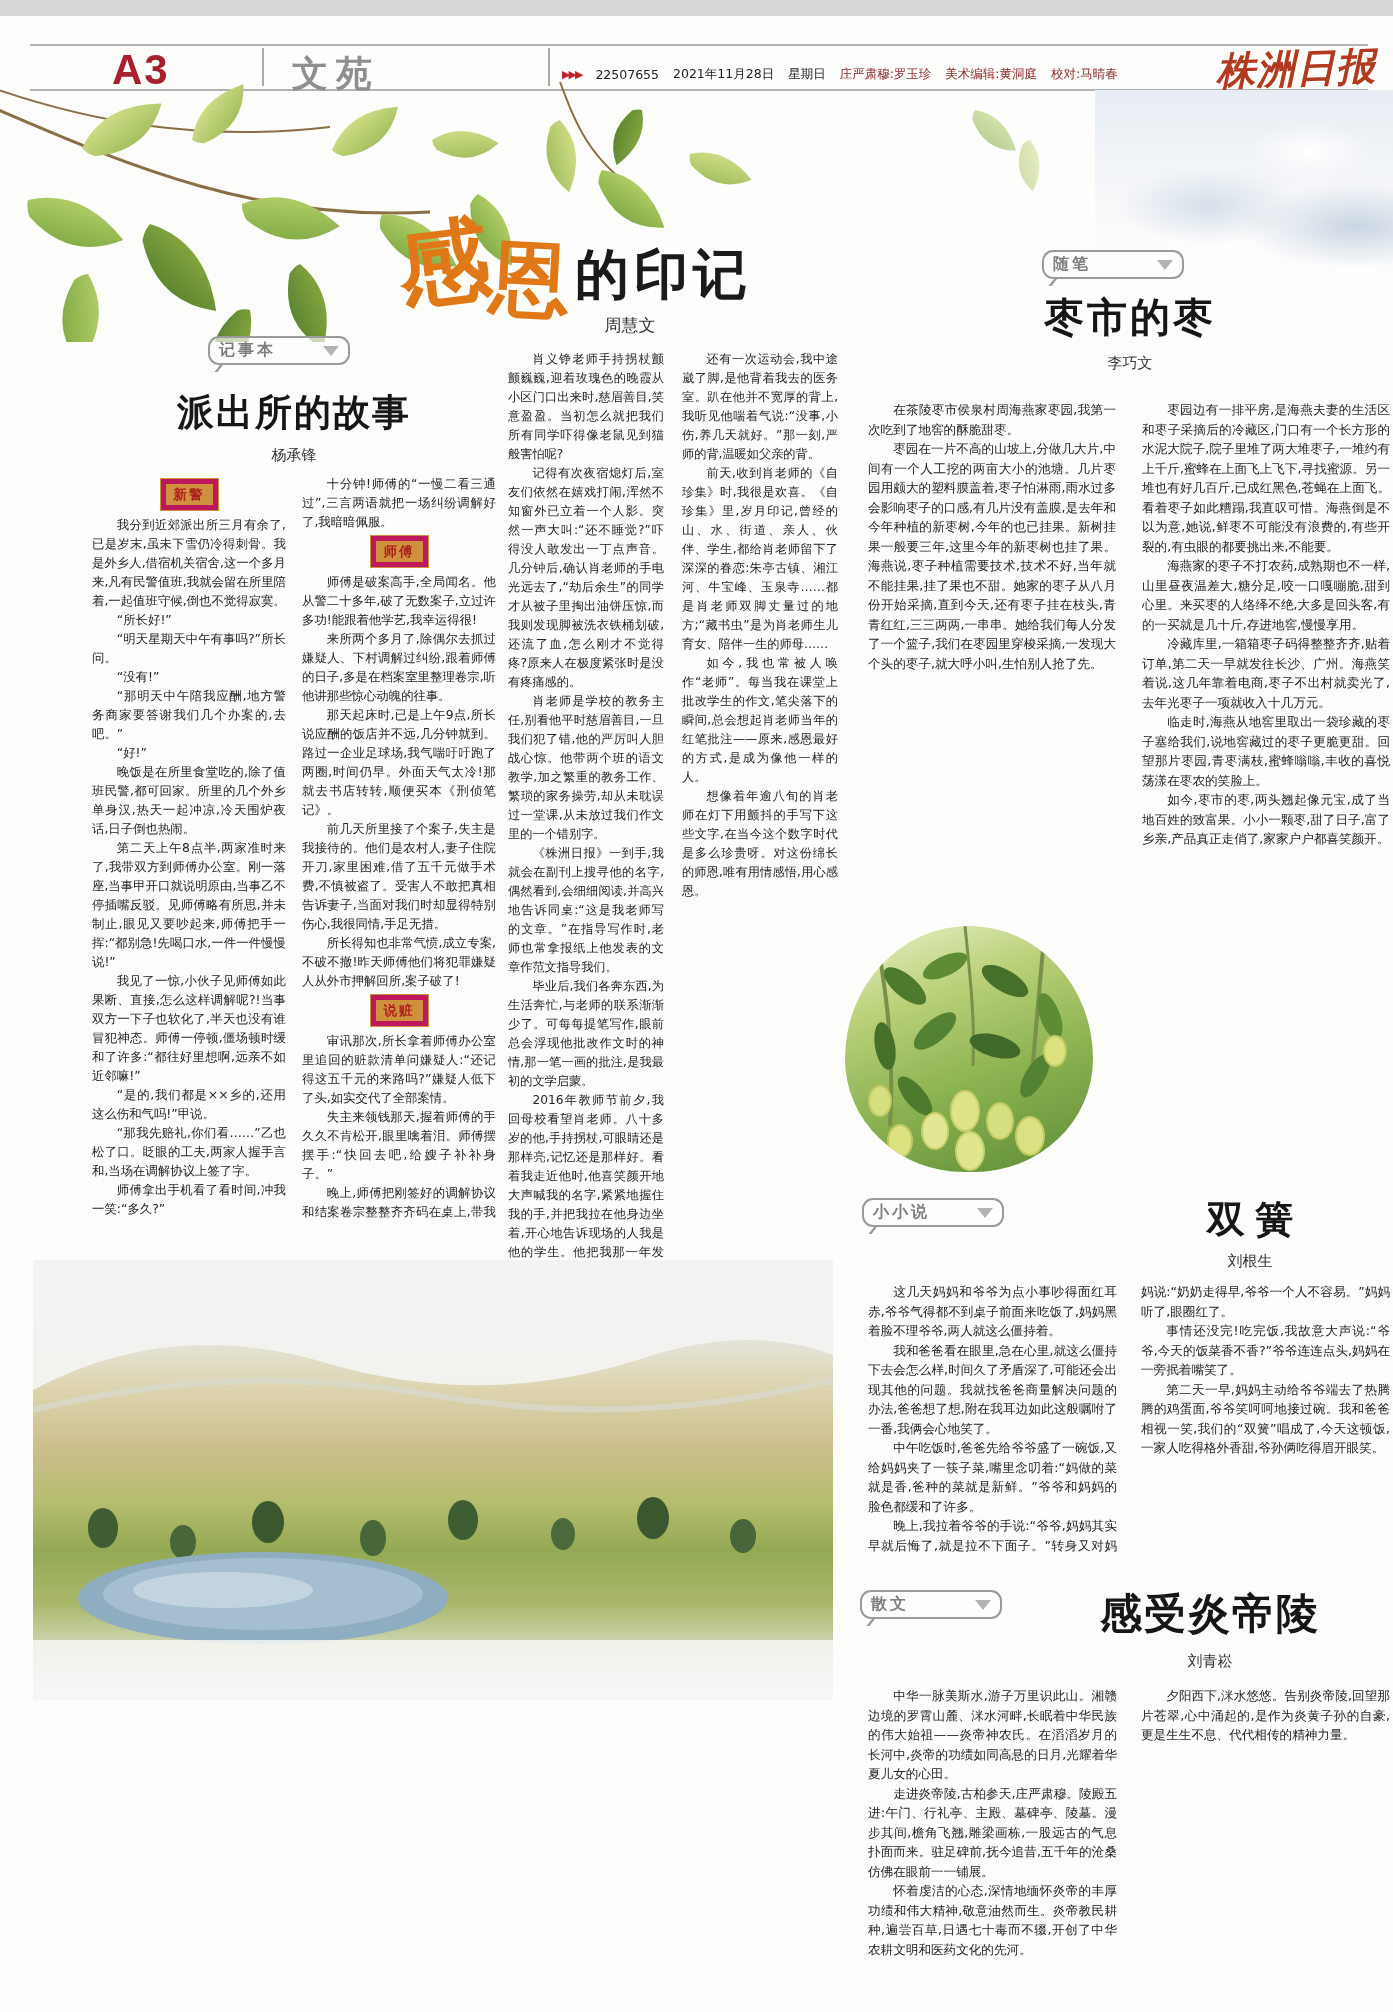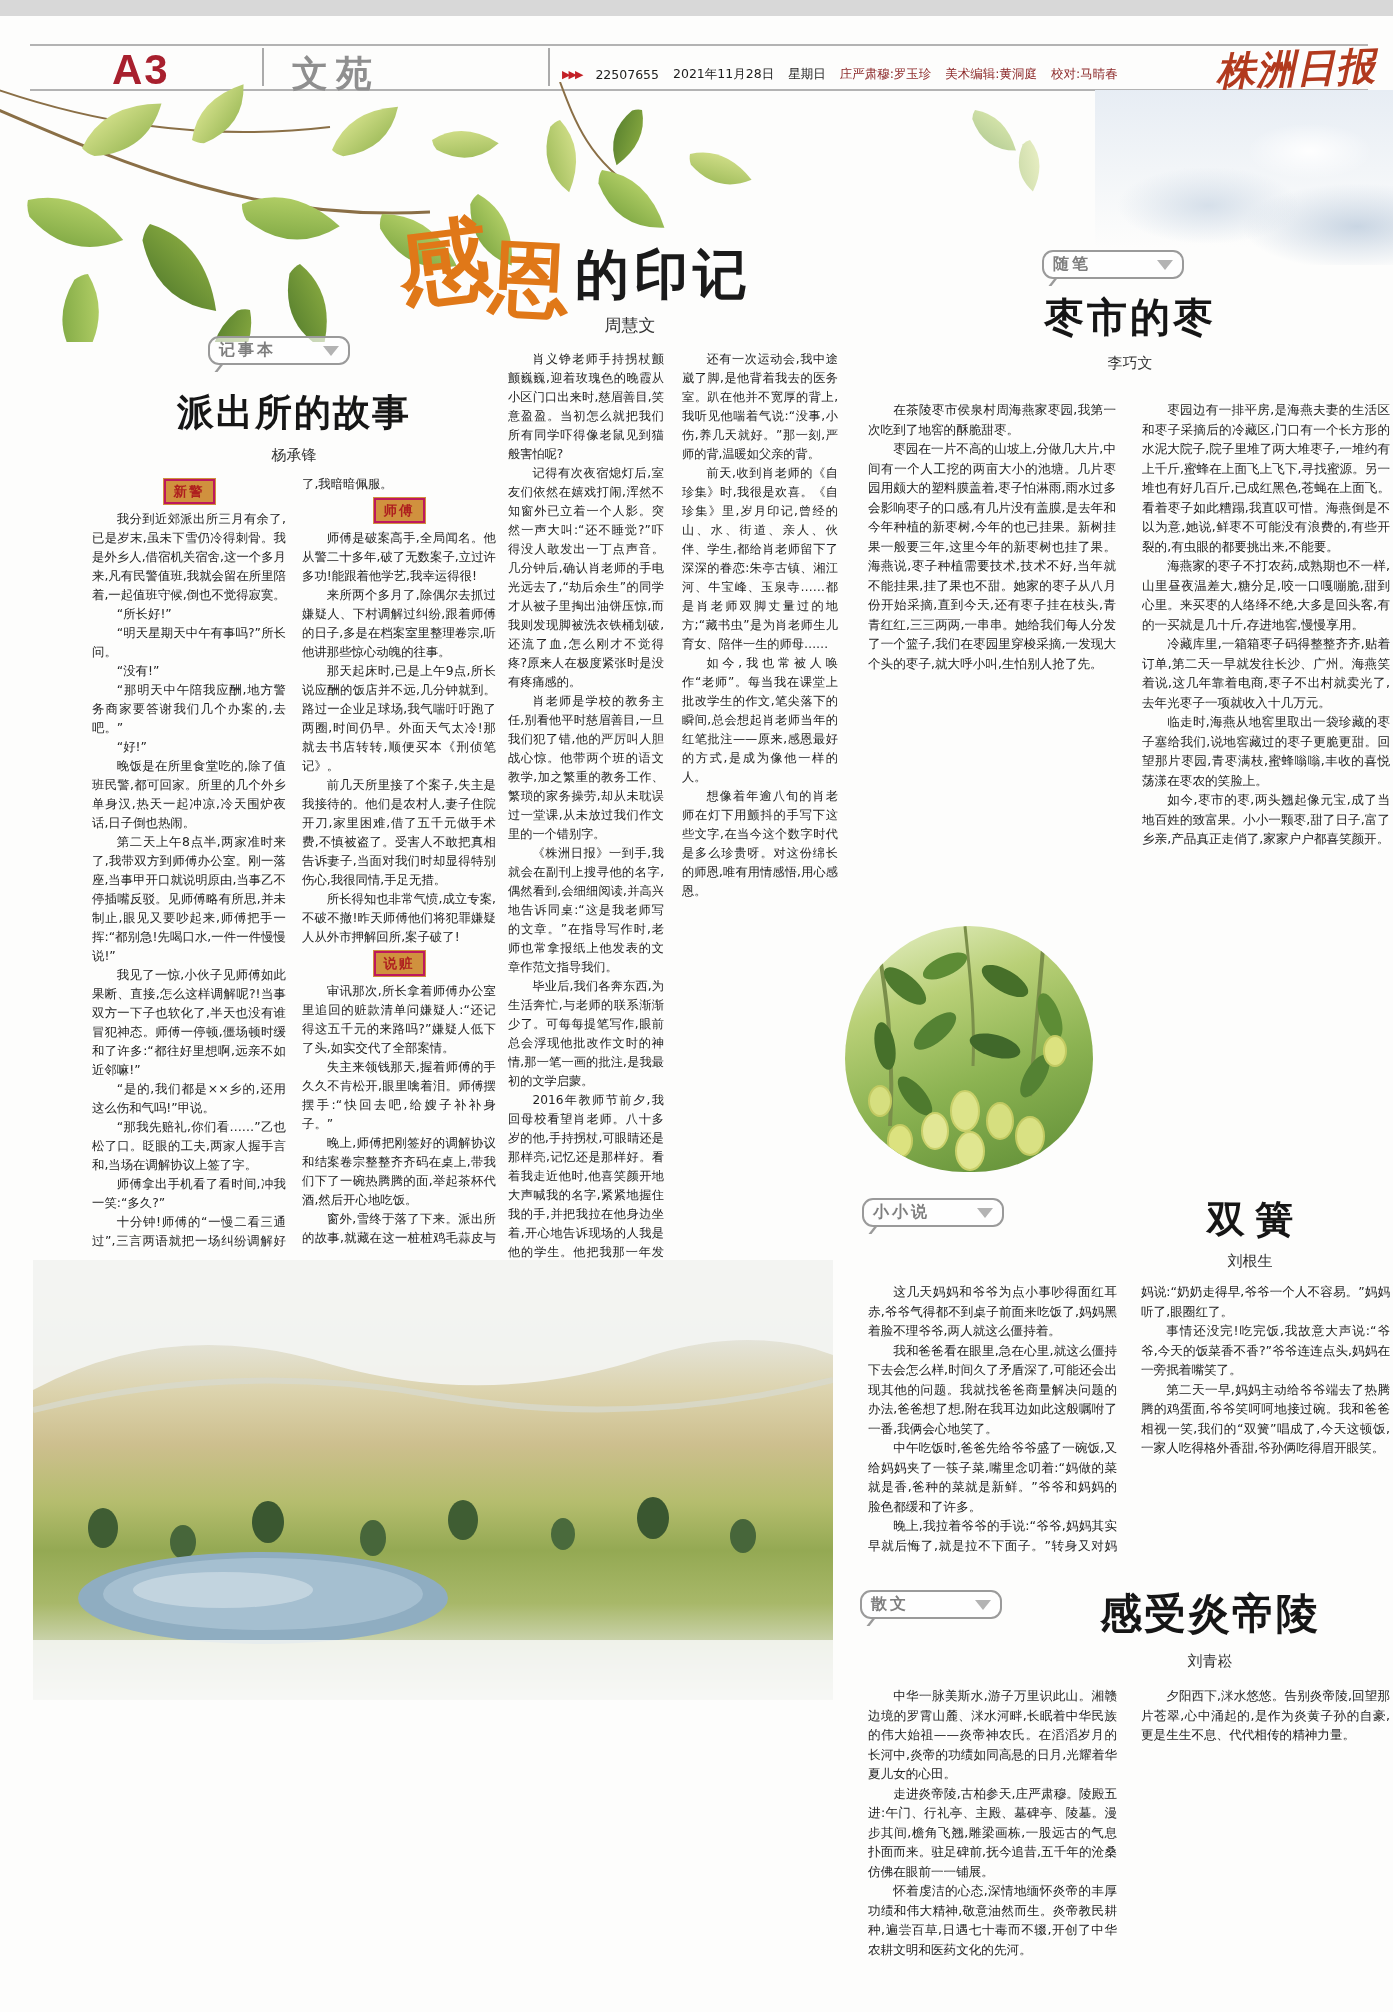--- a/index.html
+++ b/index.html
@@ -43,21 +43,21 @@
   .feat-big .c1{display:inline-block;font-size:92px;transform:rotate(-7deg);}
   .feat-big .c2{display:inline-block;font-size:80px;transform:translateY(12px) rotate(3deg);}
   .feat-sub{display:inline-block;font-size:54px;font-weight:bold;color:#1a1a1a;transform:translateY(-2px);
             letter-spacing:5px;font-family:"Liberation Sans",sans-serif;}
   
   .body-col{position:absolute;overflow:hidden;text-align:justify;color:#232323;
             font-family:"DejaVu Sans",sans-serif;column-fill:auto;}
   .para{margin:0;text-indent:2em;word-break:break-all;}
   .tagline{text-align:center;margin:5px 0;text-indent:0;}
   .sec-tag{display:inline-block;background:#d0913e;color:#ae1f1f;font-weight:bold;font-size:13.5px;
-           padding:1px 8px;border:2px solid #be185d;box-shadow:0 0 0 1px #d0913e;letter-spacing:2px;}
+           padding:1px 8px;border:5px solid #be185d;box-shadow:0 0 0 1px #d0913e;letter-spacing:2px;}
   
   .photo-jujube{position:absolute;left:845px;top:910px;width:248px;height:246px;overflow:hidden;
       border-radius:50% 50% 48% 48%/54% 54% 46% 46%;
       background:linear-gradient(160deg,#eaf2cd 0%,#b9d077 30%,#8cb352 60%,#5d8c35 100%);}
   .photo-landscape{position:absolute;left:33px;top:1244px;width:800px;height:440px;overflow:hidden;
       background:linear-gradient(180deg,#f0f1ef 0%,#e6e7e1 16%,#dcd3ad 30%,#cdbf8e 42%,
                  #b5bd6e 55%,#94a953 66%,#a8b869 78%,#dfe3d4 92%,#fafaf8 100%);}
 </style>
 </head>
 <body>

